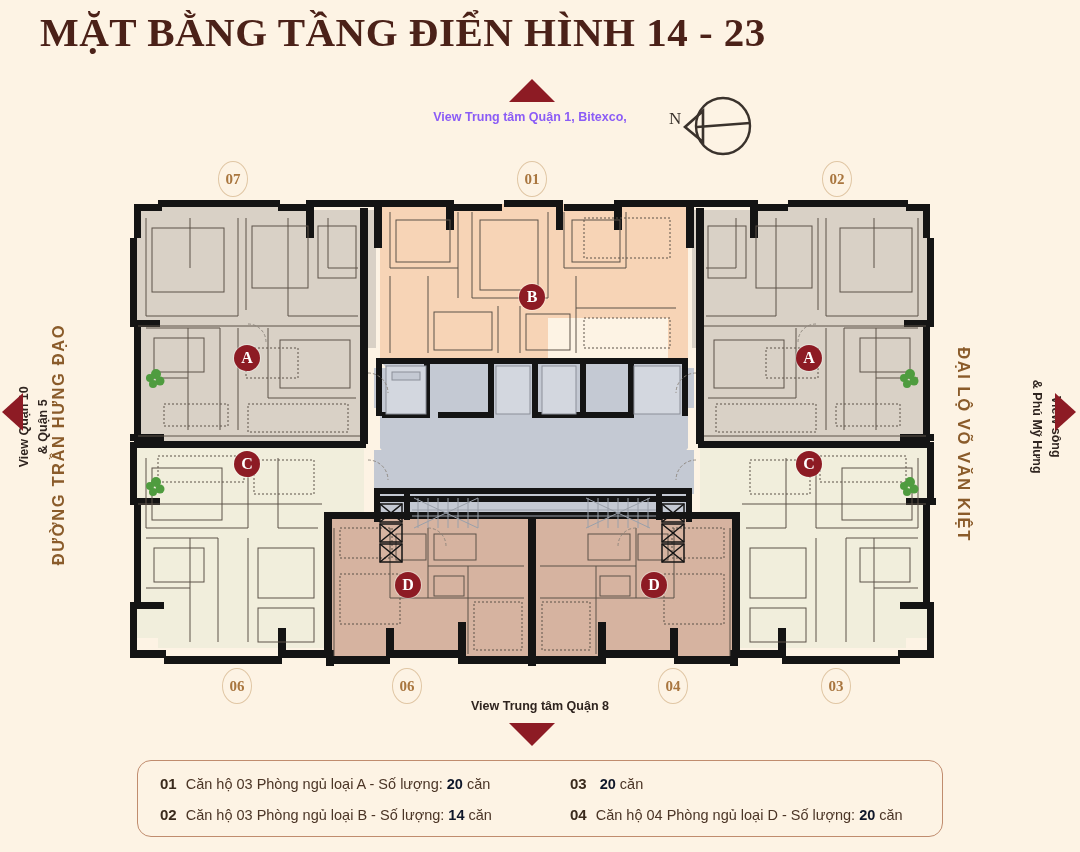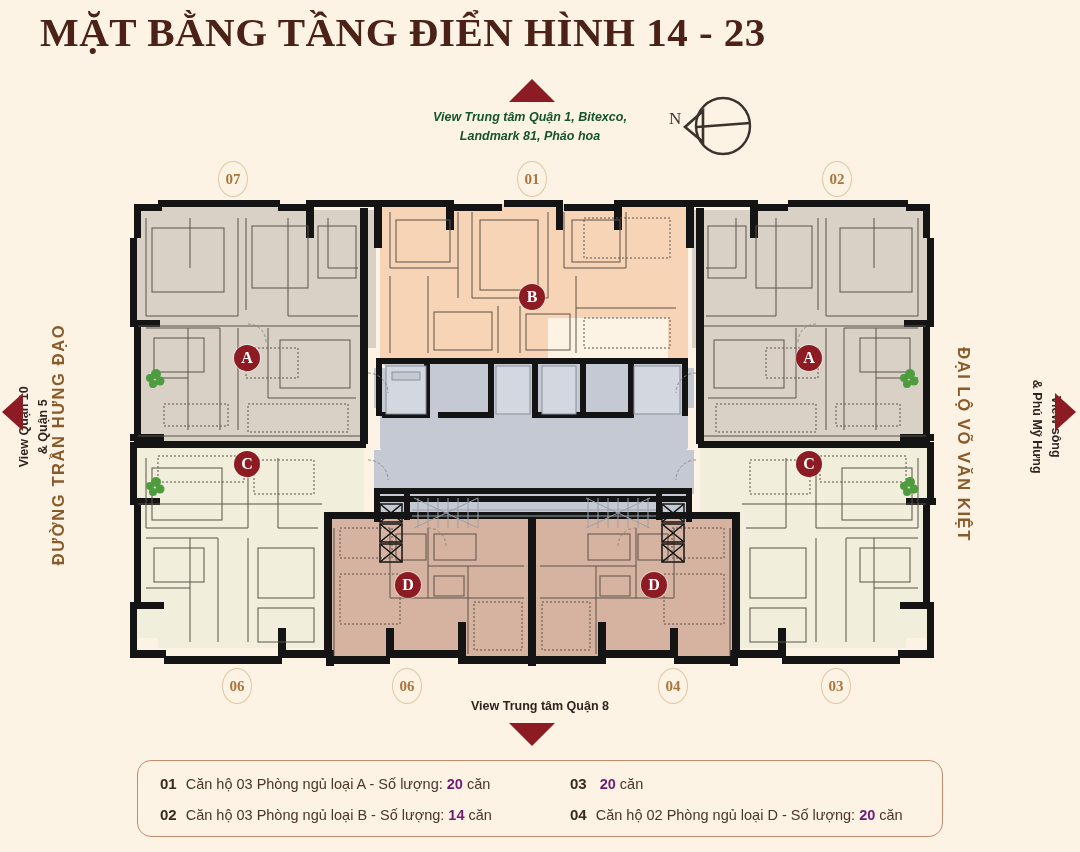--- a/index.html
+++ b/index.html
@@ -40,23 +40,22 @@
     border-bottom: 23px solid #8d1b24;
   }
   #top-view-label {
     position: absolute;
     left: 400px;
     top: 108px;
     width: 260px;
     text-align: center;
     font-size: 12.5px;
     font-weight: bold;
-    color: #14532d;
+    color: #8b5cf6;
     line-height: 1.55;
-    font-style: italic;
   }
 
   
   #compass {
     position: absolute;
     left: 665px;
     top: 95px;
     width: 110px;
     height: 62px;
   }
@@ -222,35 +221,34 @@
   }
   .legend-col-2 { padding-left: 28px; }
   .legend-no {
     font-weight: bold;
     color: #3a2a1c;
     margin-right: 9px;
     font-size: 15px;
   }
   .legend-qty {
     font-weight: bold;
-    color: #701a75;
+    color: #0f172a;
     margin: 16px 4px;
   }
 </style>
 </head>
 <body>
 
 <div id="page">
 
   <div id="title">MẶT BẰNG TẦNG ĐIỂN HÌNH 14 - 23</div>
 
   <div id="top-arrow"></div>
   <div id="top-view-label">
     <div>View Trung tâm Quận 1, Bitexco,</div>
-    <div>Landmark 81, Pháo hoa</div>
   </div>
 
   <div id="compass">
     <span class="n-letter">N</span>
     <svg width="110" height="62" viewBox="0 0 110 62">
       <ellipse cx="58" cy="31" rx="27" ry="28" fill="none" stroke="#3a322c" stroke-width="2.4"></ellipse>
       <line x1="32" y1="32" x2="85" y2="28" stroke="#3a322c" stroke-width="2.4"></line>
       <path d="M38 16 L20 32 L38 47 Z" fill="none" stroke="#3a322c" stroke-width="2.6" stroke-linejoin="miter"></path>
     </svg>
   </div>
@@ -637,20 +635,20 @@
           <span>căn</span>
         </div>
         <div class="legend-item">
           <span class="legend-no">02</span>
           <span>Căn hộ 03 Phòng ngủ loại B - Số lượng:</span>
           <span class="legend-qty">14</span>
           <span>căn</span>
         </div>
         <div class="legend-item legend-col-2">
           <span class="legend-no">04</span>
-          <span>Căn hộ 02 Phòng ngủ loại D - Số lượng:</span>
+          <span>Căn hộ 04 Phòng ngủ loại D - Số lượng:</span>
           <span class="legend-qty">20</span>
           <span>căn</span>
         </div>
       </div>
   </div>
 
 </div>
 
 </body></html>

